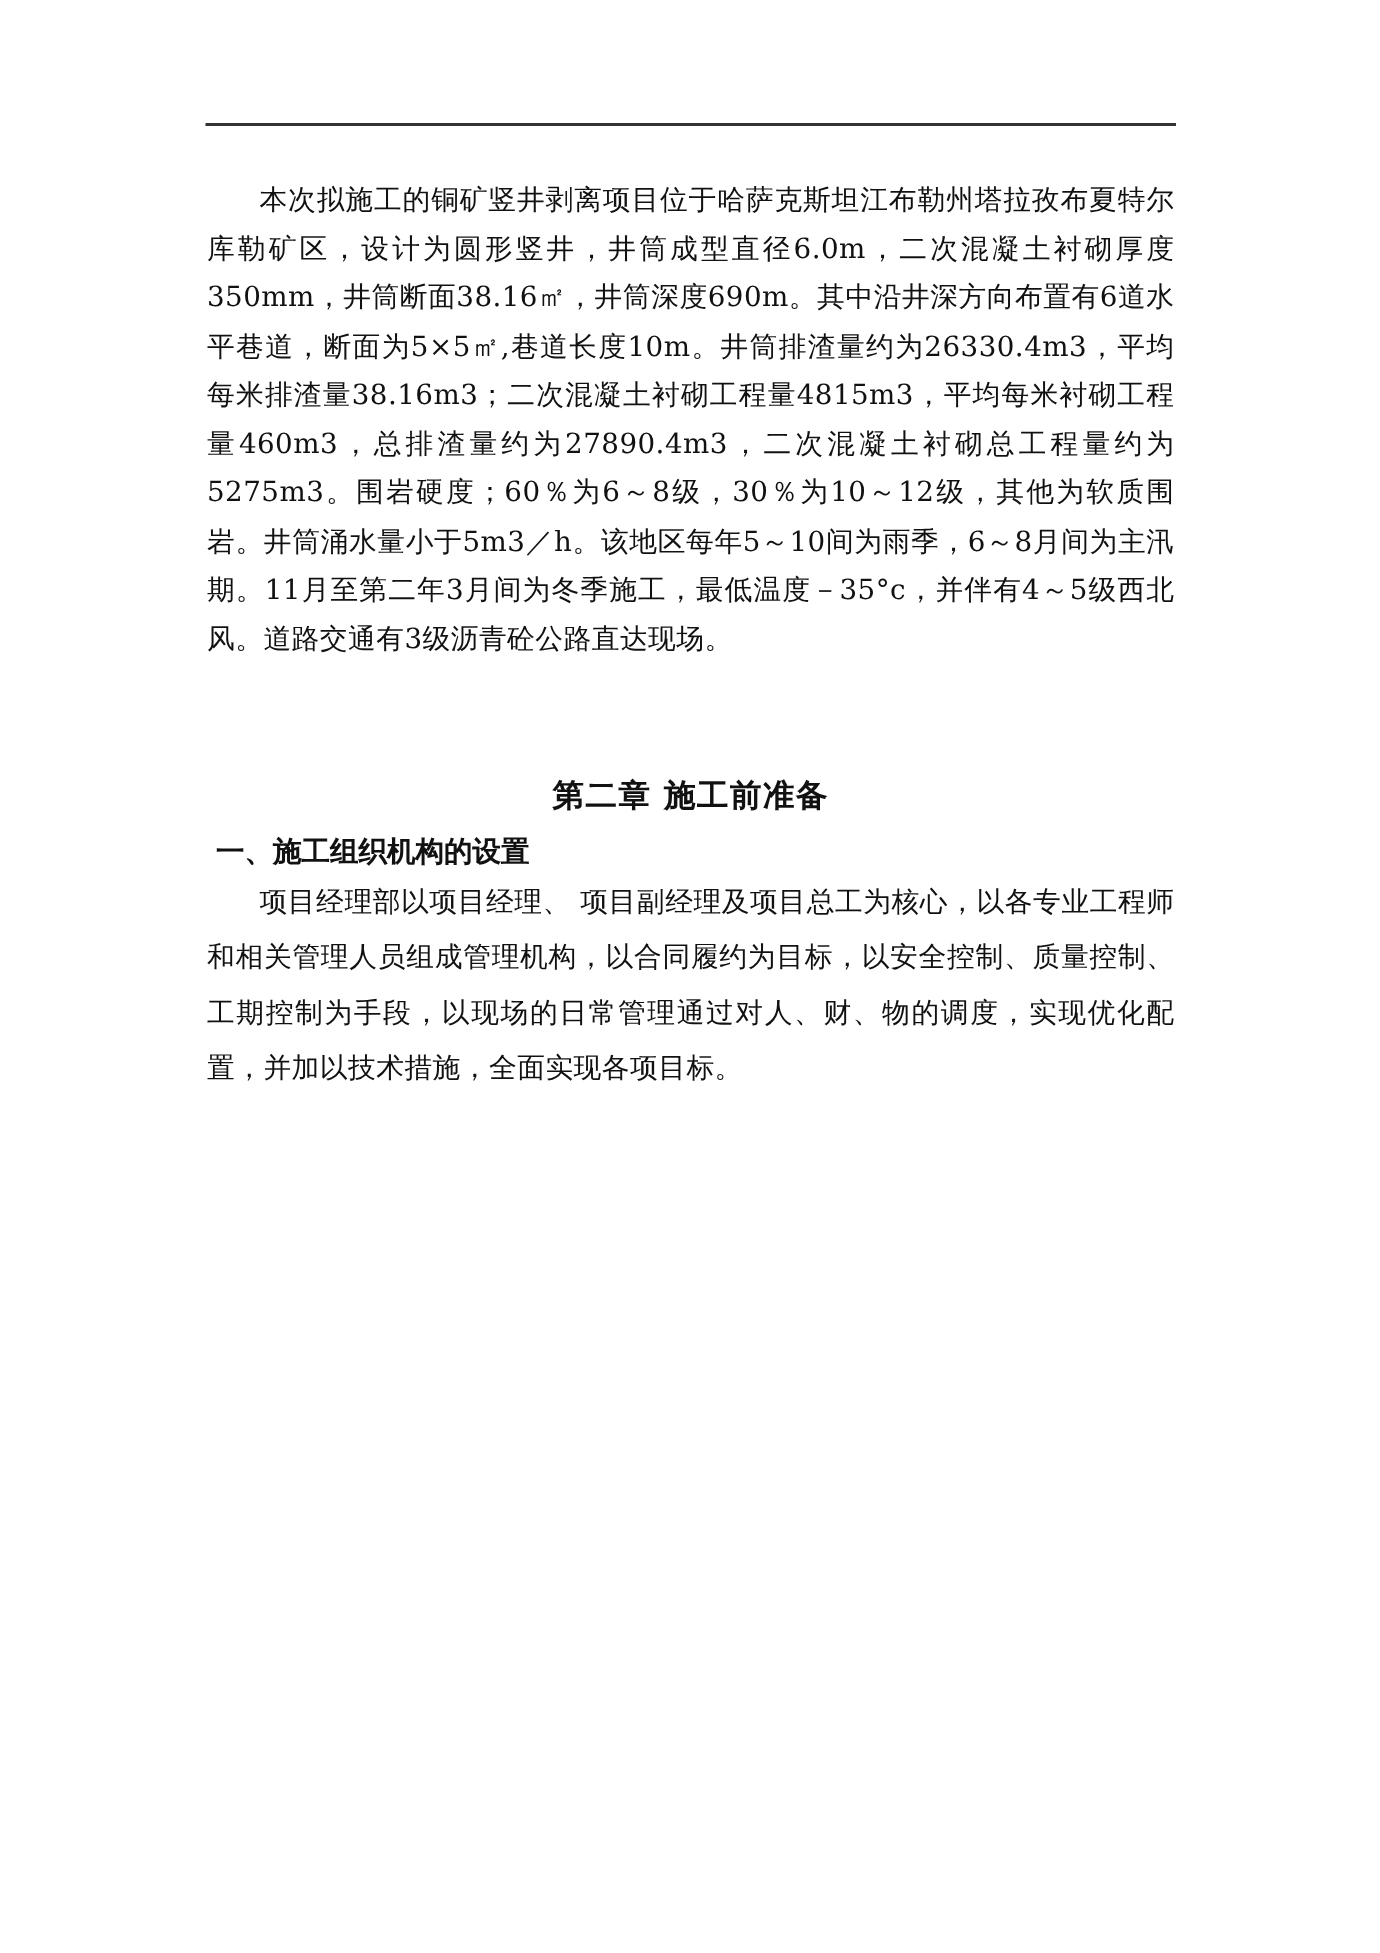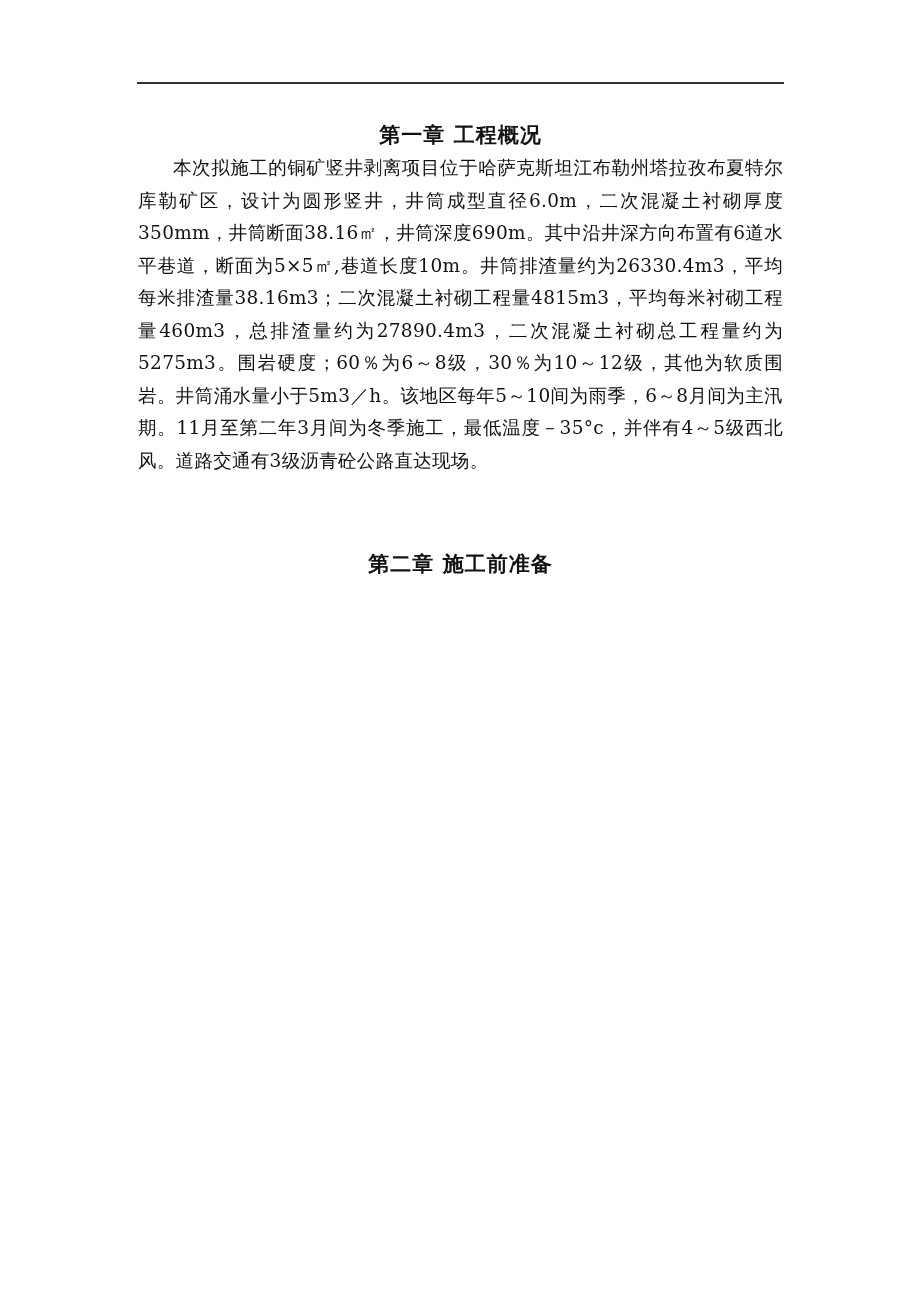--- a/index.html
+++ b/index.html
@@ -19,17 +19,18 @@
   p.body1 { margin-top: 0; }
   p.body2 { margin-top: 6px; line-height: 37px; }
   p.body3 { margin-top: 0; line-height: 37px; }
 </style>
 </head>
 <body>
 
 <div class="rule"></div>
 
 <div class="page">
-  <h1 class="h1 ch1">第一章  工程概况</h1>
   <p class="body1">本次拟施工的铜矿竖井剥离项目位于哈萨克斯坦江布勒州塔拉孜布夏特尔库勒矿区，设计为圆形竖井，井筒成型直径6.0m，二次混凝土衬砌厚度350mm，井筒断面38.16㎡，井筒深度690m。其中沿井深方向布置有6道水平巷道，断面为5×5㎡,巷道长度10m。井筒排渣量约为26330.4m3，平均每米排渣量38.16m3；二次混凝土衬砌工程量4815m3，平均每米衬砌工程量460m3，总排渣量约为27890.4m3，二次混凝土衬砌总工程量约为5275m3。围岩硬度；60％为6～8级，30％为10～12级，其他为软质围岩。井筒涌水量小于5m3／h。该地区每年5～10间为雨季，6～8月间为主汛期。11月至第二年3月间为冬季施工，最低温度－35°c，并伴有4～5级西北风。道路交通有3级沥青砼公路直达现场。</p>
 
   <h1 class="h1 ch2">第二章  施工前准备</h1>
+  <h2 class="h2">一、施工组织机构的设置</h2>
+  <p class="body3">项目经理部以项目经理、 项目副经理及项目总工为核心，以各专业工程师和相关管理人员组成管理机构，以合同履约为目标，以安全控制、质量控制、工期控制为手段，以现场的日常管理通过对人、财、物的调度，实现优化配置，并加以技术措施，全面实现各项目标。</p>
 </div>
 
 </body></html>

